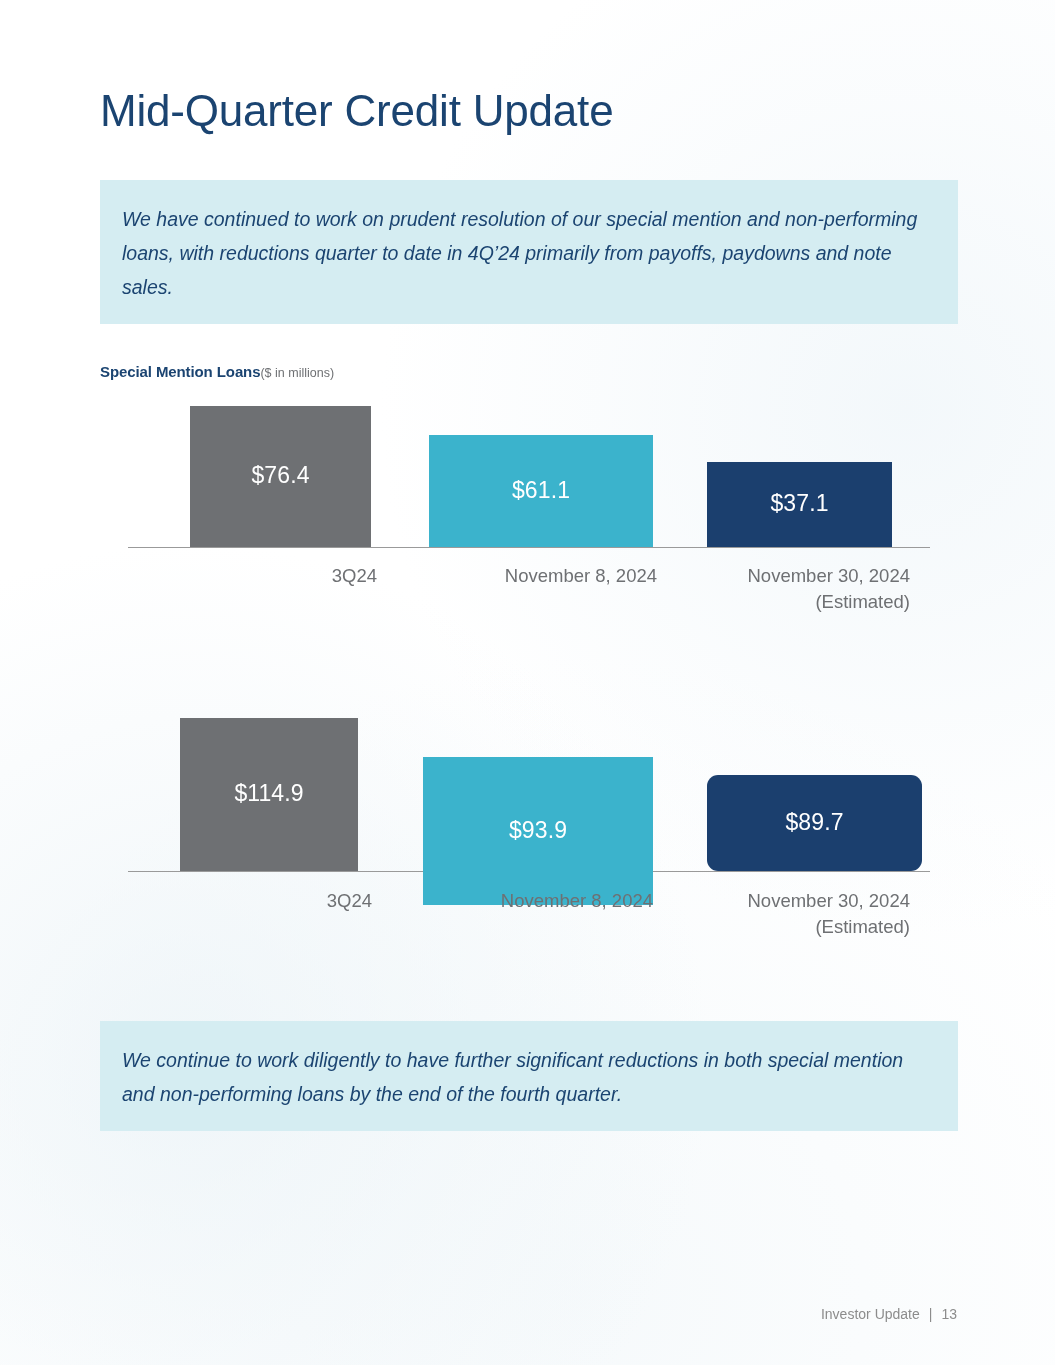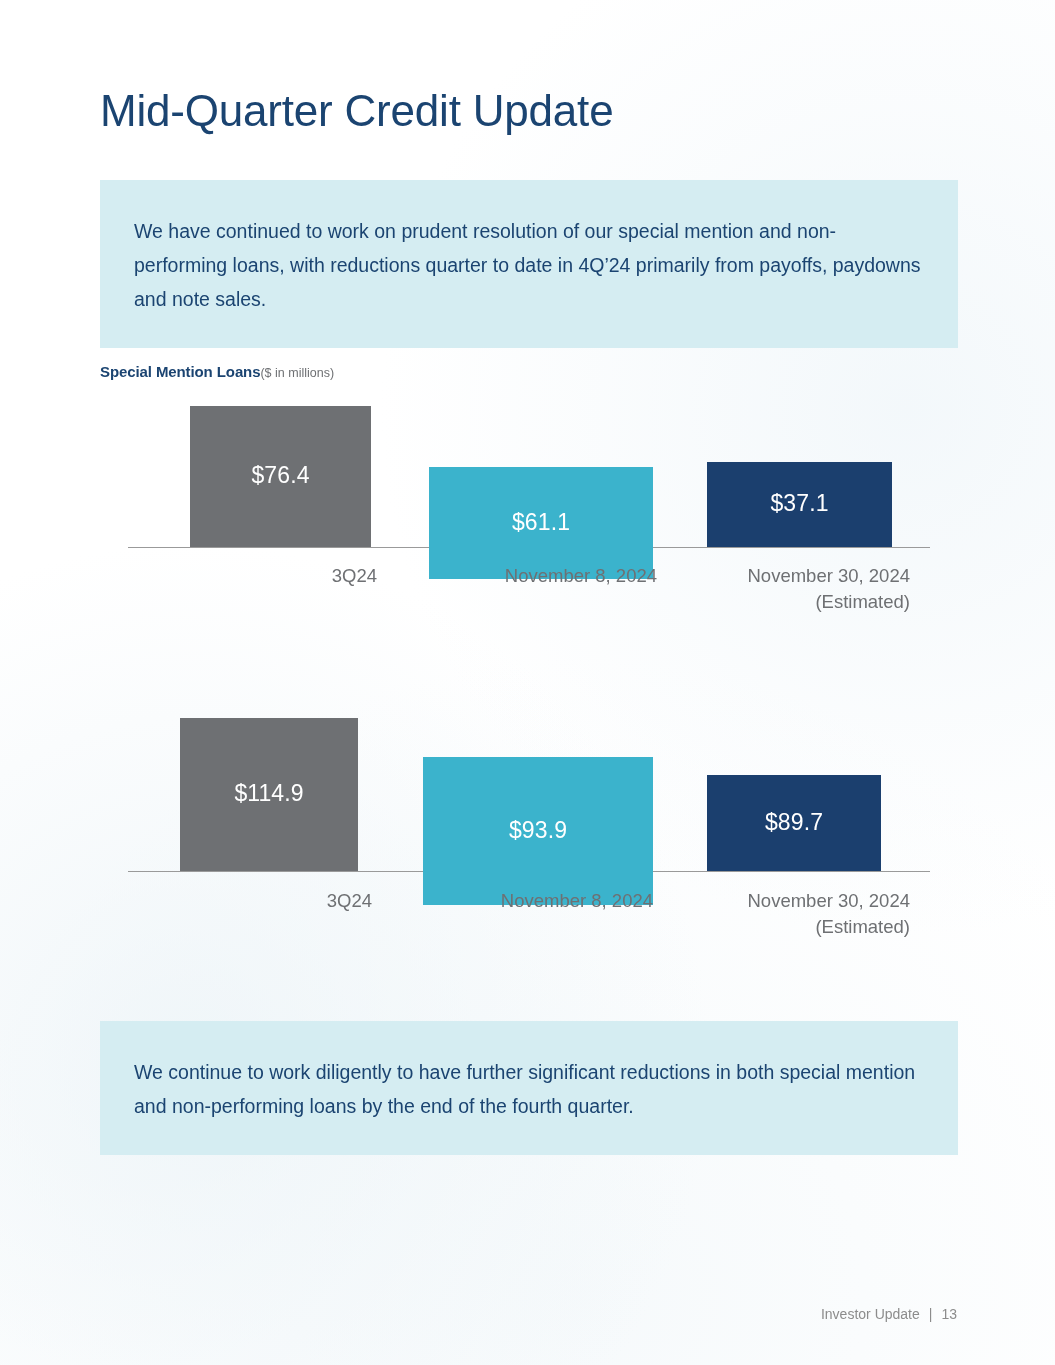--- a/index.html
+++ b/index.html
@@ -35,21 +35,21 @@
   .callout {
     position: absolute;
     background: #D5EDF2;
     color: #1B4471;
     font-size: 19.5px;
     line-height: 34px;
     padding: 22px 22px 20px 22px;
   }
   .callout-top { left: 100px; top: 180px; width: 858px; }
   .callout-bottom { left: 100px; top: 1021px; width: 858px; }
-  .callout p { margin: 12px; }
+  .callout p { margin: 0; font-style: italic; }
 
   .chart-heading {
     position: absolute;
     left: 100px;
     white-space: nowrap;
   }
   .chart-heading .h-main {
     font-size: 15px;
     font-weight: bold;
     color: #1B4471;
@@ -113,21 +113,21 @@
   <div class="chart-heading" id="chart1-heading">
     <span class="h-main">Special Mention Loans</span><span class="h-sub">($ in millions)</span>
   </div>
 
   <div class="chart" id="chart1">
     <div class="axis-line" style="left:128px; top:547px; width:802px;"></div>
 
     <div class="bar" style="left:190px; top:406px; width:181px; height:141px; background:#6E7073;">
       <span class="bar-value">$76.4</span>
     </div>
-    <div class="bar" style="left:429px; top:435px; width:224px; height:112px; background:#3BB3CC;margin-top:32px;">
+    <div class="bar" style="left:429px; top:435px; width:224px; height:112px; background:#3BB3CC;">
       <span class="bar-value">$61.1</span>
     </div>
     <div class="bar" style="left:707px; top:462px; width:185px; height:85px; background:#1B3F6E;">
       <span class="bar-value">$37.1</span>
     </div>
 
     <div class="cat-label" style="left:185px; top:563px; width:192px;">
       <div>3Q24</div>
     </div>
     <div class="cat-label" style="left:425px; top:563px; width:232px;">
@@ -142,21 +142,21 @@
 
   <div class="chart" id="chart2">
     <div class="axis-line" style="left:128px; top:871px; width:802px;"></div>
 
     <div class="bar" style="left:180px; top:718px; width:178px; height:153px; background:#6E7073;">
       <span class="bar-value">$114.9</span>
     </div>
     <div class="bar" style="left:423px; top:757px; width:230px; height:148px; background:#3BB3CC;">
       <span class="bar-value">$93.9</span>
     </div>
-    <div class="bar" style="left:707px; top:775px; width:174px; height:96px; background:#1B3F6E;">
+    <div class="bar" style="left:707px; top:775px; width:215px; height:96px; background:#1B3F6E;border-radius:11px;">
       <span class="bar-value">$89.7</span>
     </div>
 
     <div class="cat-label" style="left:180px; top:888px; width:192px;">
       <div>3Q24</div>
     </div>
     <div class="cat-label" style="left:423px; top:888px; width:230px;">
       <div>November 8, 2024</div>
     </div>
     <div class="cat-label" style="left:690px; top:888px; width:220px;">

